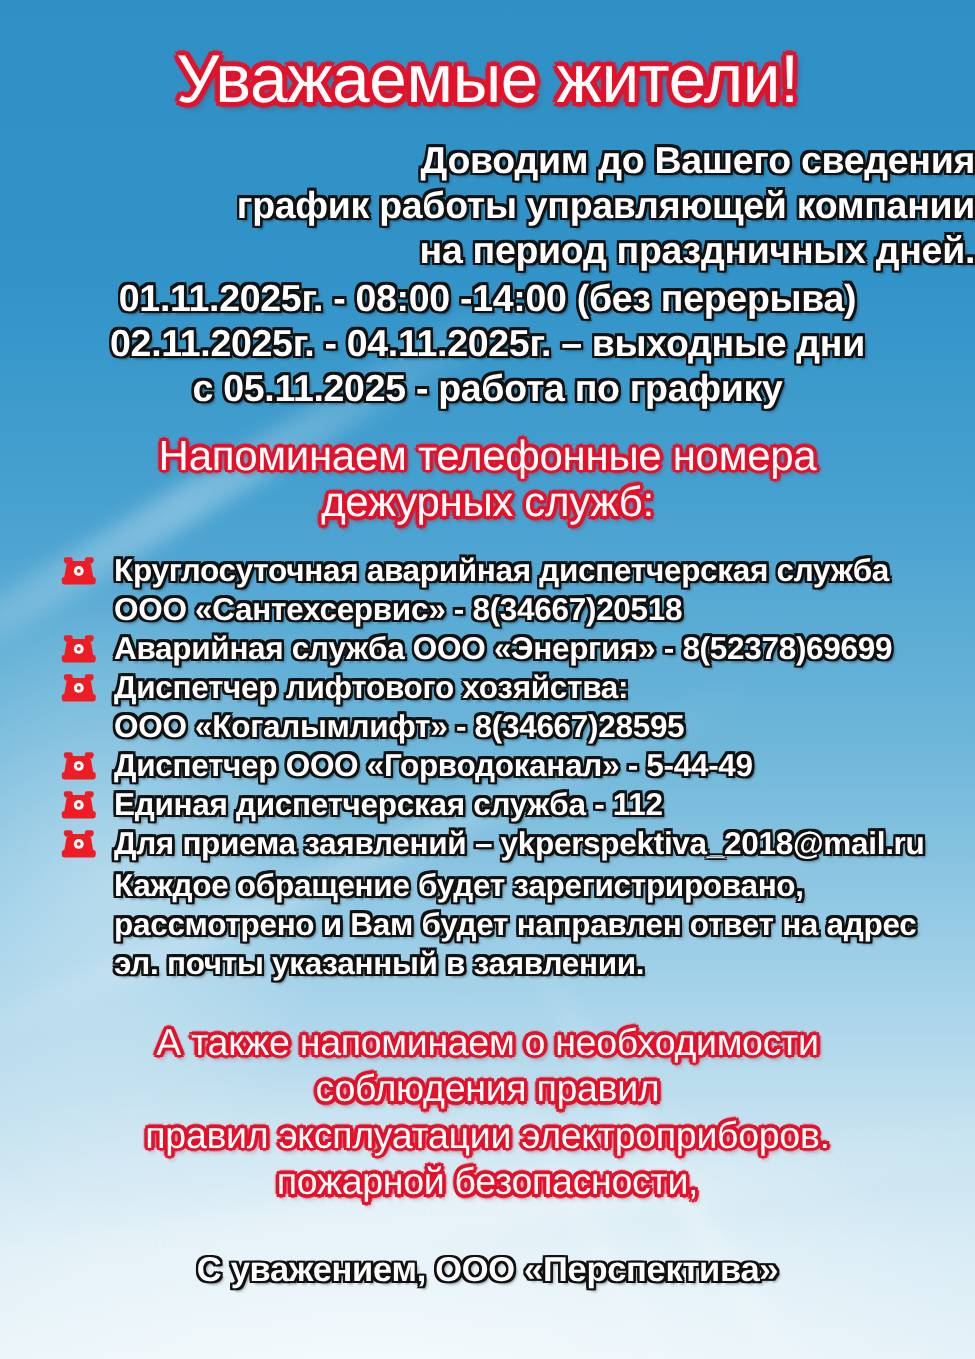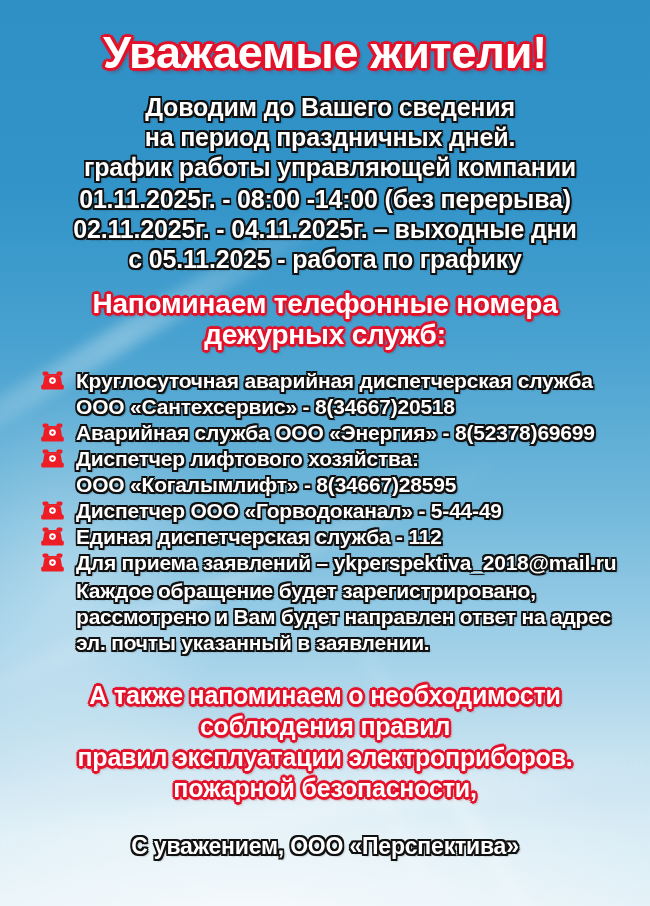--- a/index.html
+++ b/index.html
@@ -96,21 +96,21 @@
       -1.6px  1.6px 0 #111, 1.6px  1.6px 0 #111,
       -1.6px 0 0 #111, 1.6px 0 0 #111,
        0 -1.6px 0 #111, 0 1.6px 0 #111,
        2px 2px 2px rgba(0,0,0,.45);
     letter-spacing: -0.2px;
   }
 
   
   .ln-red {
     color: #ffffff;
-    font-weight: bold;
+    font-weight: normal;
     font-stretch: condensed;
     text-shadow:
       -1.8px -1.8px 0 #e3112a, 1.8px -1.8px 0 #e3112a,
       -1.8px  1.8px 0 #e3112a, 1.8px  1.8px 0 #e3112a,
       -1.8px 0 0 #e3112a, 1.8px 0 0 #e3112a,
        0 -1.8px 0 #e3112a, 0 1.8px 0 #e3112a,
       -2.6px 0 1px #e3112a, 2.6px 0 1px #e3112a,
        0 -2.6px 1px #e3112a, 0 2.6px 1px #e3112a,
        2px 3px 3px rgba(120,0,12,.35);
     letter-spacing: -0.2px;
@@ -127,21 +127,21 @@
       -2.4px -2.4px 0 #e3112a, 2.4px -2.4px 0 #e3112a,
       -2.4px  2.4px 0 #e3112a, 2.4px  2.4px 0 #e3112a,
       -2.4px 0 0 #e3112a, 2.4px 0 0 #e3112a,
        0 -2.4px 0 #e3112a, 0 2.4px 0 #e3112a,
       -3.4px 0 1px #e3112a, 3.4px 0 1px #e3112a,
        0 -3.4px 1px #e3112a, 0 3.4px 1px #e3112a,
        3px 4px 4px rgba(120,0,12,.32);
   }
 
   #intro {
-    text-align: center;
+    text-align: right;
     margin-top: 12px;
     padding-left: 10px;
   }
   #intro .line {
     font-size: 25px;
     line-height: 30px;
   }
 
   #schedule {
     text-align: center;
@@ -230,22 +230,22 @@
   <div class="glow-left"></div>
 
   <div class="content">
 
     <div id="title">
       <div class="ln-red">Уважаемые жители!</div>
     </div>
 
     <div id="intro">
       <div class="line ln-dark">Доводим до Вашего сведения</div>
+      <div class="line ln-dark">график работы управляющей компании</div>
       <div class="line ln-dark">на период праздничных дней.</div>
-      <div class="line ln-dark">график работы управляющей компании</div>
     </div>
 
     <div id="schedule">
       <div class="line ln-dark">01.11.2025г. - 08:00 -14:00 (без перерыва)</div>
       <div class="line ln-dark">02.11.2025г. - 04.11.2025г. – выходные дни</div>
       <div class="line ln-dark">с 05.11.2025 - работа по графику</div>
     </div>
 
     <div id="reminder-heading">
       <div class="line ln-red">Напоминаем телефонные номера</div>

